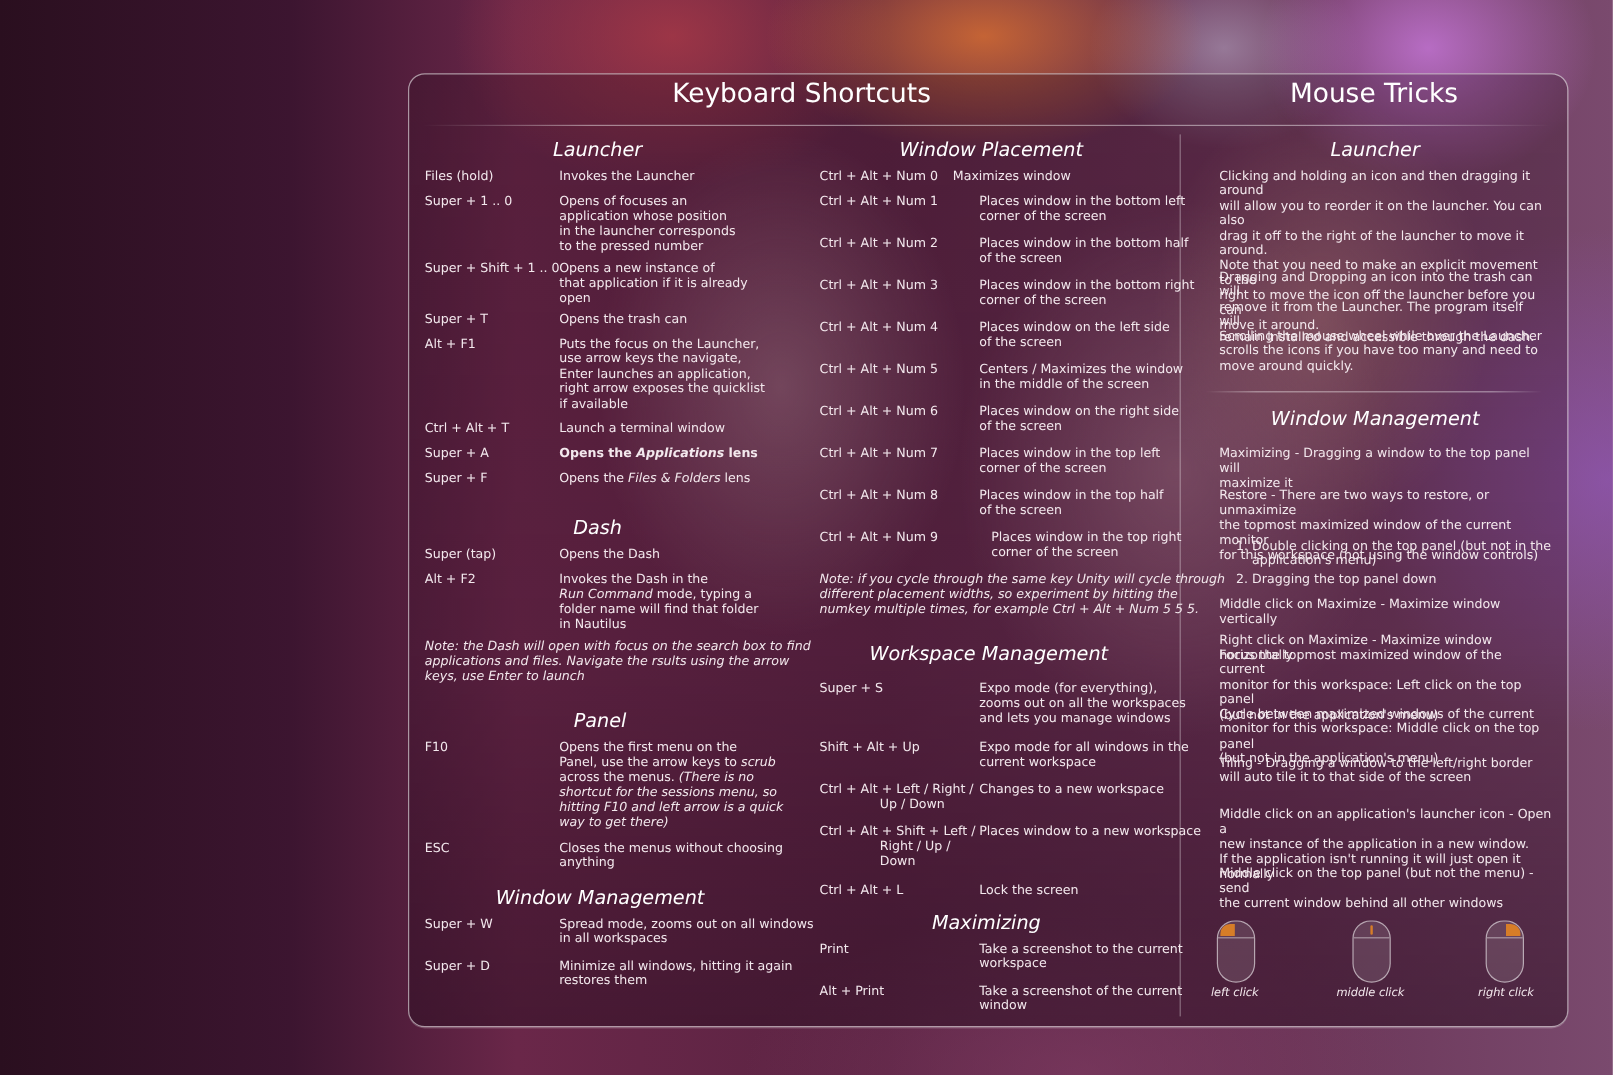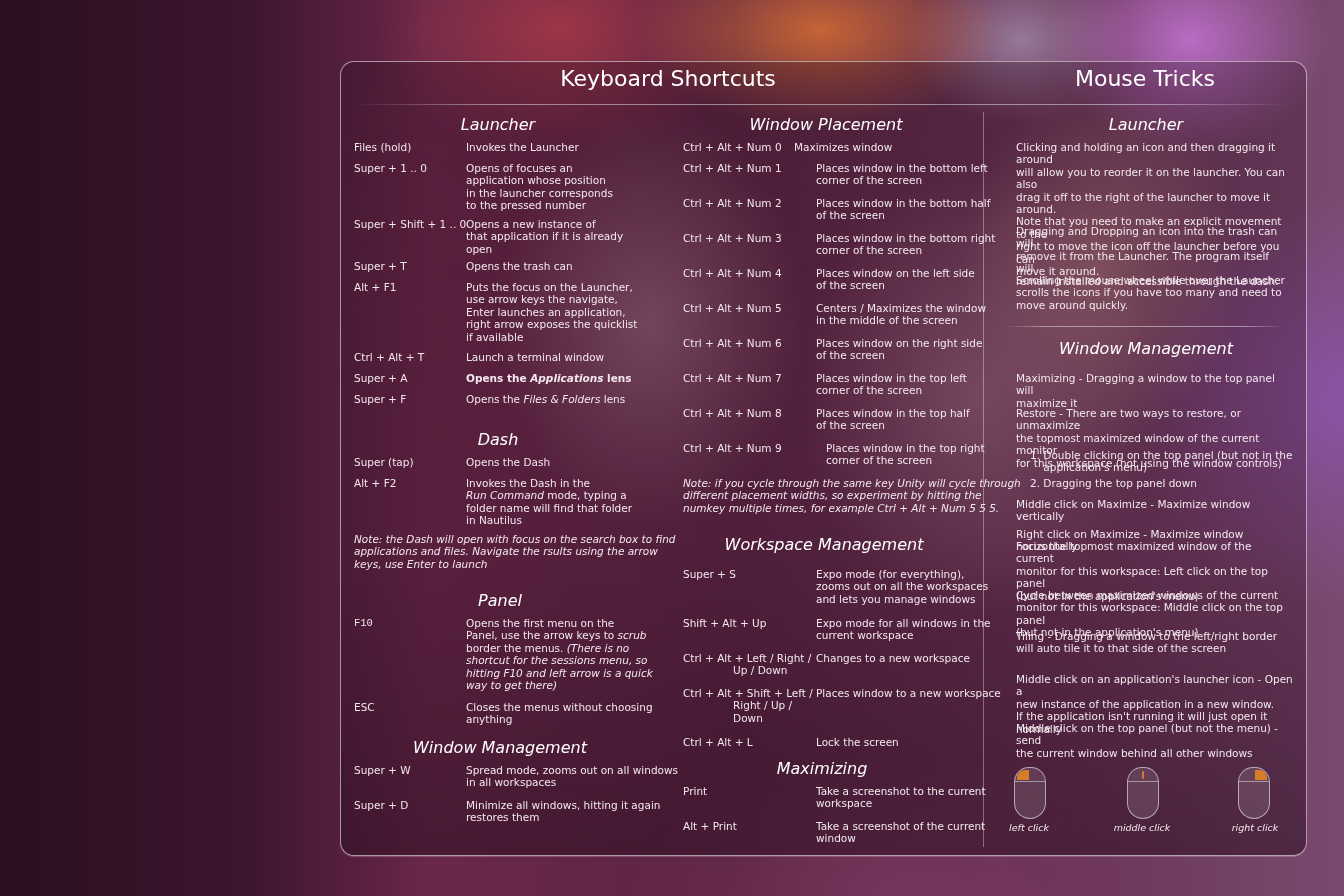--- a/index.html
+++ b/index.html
@@ -92,24 +92,24 @@
 <div class="key" style="left:354px; top:477px;">Alt + F2</div>
 <div class="desc" style="left:466px; top:477px;"><span>Invokes the Dash in the</span>
 <i>Run Command</i><span> mode, typing a</span>
 <span>folder name will find that folder
 in Nautilus</span></div>
 <div class="note" style="left:354px; top:533px;">Note: the Dash will open with focus on the search box to find
          applications and files. Navigate the rsults using the arrow
         keys, use Enter to launch</div>
 
 <div class="sec" style="left:400px; top:591px; width:200px;">Panel</div>
-<div class="key" style="left:354px; top:617px;font-family:Liberation Mono, monospace;">F10</div>
+<div class="key" style="left:354px; top:617px;">F10</div>
 <div class="desc" style="left:466px; top:617px;"><span>Opens the first menu on the</span>
 <span>Panel, use the arrow keys to </span><i>scrub</i>
-<span>border the menus. </span><i>(There is no</i>
+<span>across the menus. </span><i>(There is no</i>
 <i>shortcut for the sessions menu, so
 hitting F10 and left arrow is a quick
 way to get there)</i></div>
 <div class="key" style="left:354px; top:701px;">ESC</div>
 <div class="desc" style="left:466px; top:701px;">Closes the menus without choosing
 anything</div>
 
 <div class="sec" style="left:380px; top:738px; width:240px;">Window Management</div>
 <div class="key" style="left:354px; top:764px;">Super + W</div>
 <div class="desc" style="left:466px; top:764px;">Spread mode, zooms out on all windows

